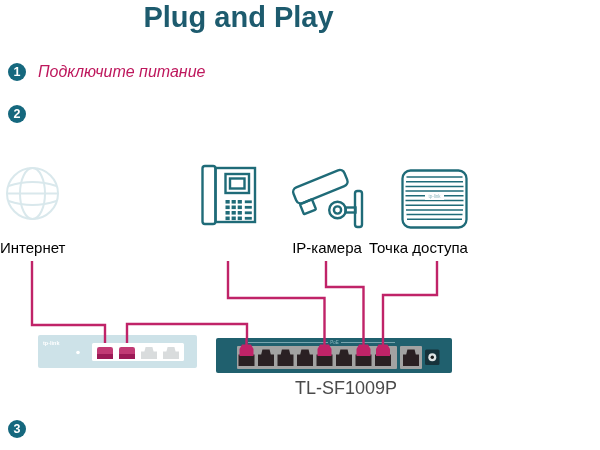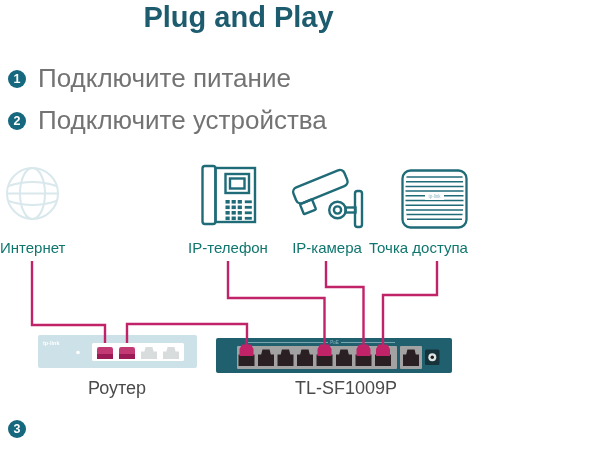--- a/index.html
+++ b/index.html
@@ -3,41 +3,40 @@
 <meta charset="utf-8">
 <style>
   html,body{margin:0;padding:0;background:#fff;}
   .canvas{position:relative;width:600px;height:450px;background:#ffffff;
           font-family:"Liberation Sans",sans-serif;overflow:hidden;}
   .title{position:absolute;left:0;top:1px;width:477px;margin:0;text-align:center;
          font-size:29px;font-weight:700;color:#1d5b6e;}
   .step{position:absolute;left:8px;display:flex;align-items:center;gap:12px;}
   .step-num{width:18px;height:18px;border-radius:50%;background:#15687e;color:#fff;
             font-size:12.5px;font-weight:700;display:flex;align-items:center;justify-content:center;flex:0 0 auto;}
-  .step-label{font-size:26px;color:#737373;}
-  .dev-label{position:absolute;top:239px;text-align:center;font-size:15px;color:#0f766e;}
+  .step-label{font-size:16px;color:#be185d;font-style:italic;}
+  .dev-label{position:absolute;top:239px;text-align:center;font-size:15px;color:#000000;}
   .eq-label{position:absolute;top:378px;text-align:center;font-size:18px;color:#4a4a4a;}
   .abs{position:absolute;}
   svg{display:block;}
 </style>
 </head>
 <body>
 
 <div class="canvas">
 
   <h1 class="title">Plug and Play</h1>
 
   <div class="step" style="top:63px">
     <span class="step-num">1</span>
     <span class="step-label">Подключите питание</span>
   </div>
 
   <div class="step" style="top:105px">
     <span class="step-num">2</span>
-    <span class="step-label">Подключите устройства</span>
   </div>
 
   <svg class="abs" style="left:0;top:0" width="600" height="450" viewBox="0 0 600 450">
     <g fill="none" stroke="#c02368" stroke-width="2.4">
       <path d="M32 261 L32 325 L105 325 L105 342"></path>
       <path d="M127 347 L127 324 L247 324 L247 347"></path>
       <path d="M228 261 L228 298 L324.5 298 L324.5 347"></path>
       <path d="M326 261 L326 287 L363.5 287 L363.5 347"></path>
       <path d="M437 261 L437 295 L383 295 L383 347"></path>
     </g>
@@ -105,21 +104,20 @@
       <path d="M4.5 36.2 H62.5"></path>
         <path d="M5 40.9 H62"></path>
         <path d="M5.5 45.6 H61.5"></path>
       <path d="M6 50.3 H61"></path>
     </g>
     <rect x="24" y="23.5" width="19" height="7.5" fill="#ffffff"></rect>
     <text x="33.5" y="29" font-size="4.5" fill="#8fb8c0" text-anchor="middle">tp-link</text>
   </svg>
 
   <div class="dev-label" style="left:0;width:62px">Интернет</div>
-  <div class="dev-label" style="left:178px;width:100px">IP-телефон</div>
   <div class="dev-label" style="left:277px;width:100px">IP-камера</div>
   <div class="dev-label" style="left:353px;width:131px">Точка доступа</div>
 
   <svg class="abs" style="left:38px;top:335px" width="159" height="33" viewBox="0 0 159 33">
     <rect x="0" y="0" width="159" height="33" rx="2" fill="#cde2e8"></rect>
     <g stroke="#c02368" stroke-width="2.4">
       <path d="M67 0 V16"></path>
       <path d="M89 0 V16"></path>
     </g>
     <text x="5" y="9.5" font-size="5.5" font-weight="bold" fill="#ffffff">tp-link</text>
@@ -167,20 +165,19 @@
     </g>
     <rect x="184" y="8" width="22" height="23" rx="1" fill="#a2a2a2"></rect>
     <path transform="translate(195,11)" d="M-8 17 V5.5 H-4.8 L-3.6 0.5 H3.6 L4.8 5.5 H8 V17 Z" fill="#2a2023"></path>
     <g>
       <rect x="209" y="11.5" width="14.5" height="15.5" rx="1.5" fill="#16323b"></rect>
       <circle cx="216.3" cy="19.3" r="4" fill="#dfe3e4"></circle>
       <circle cx="216.3" cy="19.3" r="1.7" fill="#1c1c1c"></circle>
     </g>
   </svg>
 
-  <div class="eq-label" style="left:57px;width:120px">Роутер</div>
   <div class="eq-label" style="left:266px;width:160px">TL-SF1009P</div>
 
   <div class="step" style="top:420px">
     <span class="step-num">3</span>
   </div>
 
 </div>
 
 </body></html>

